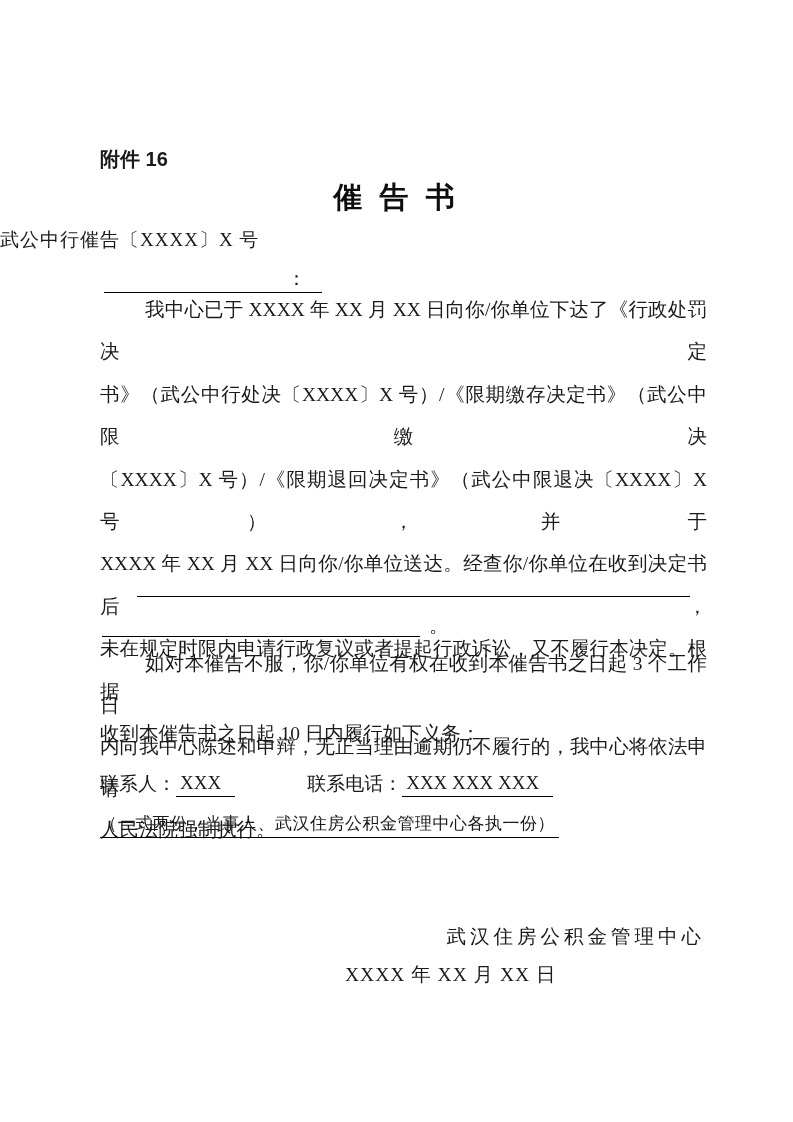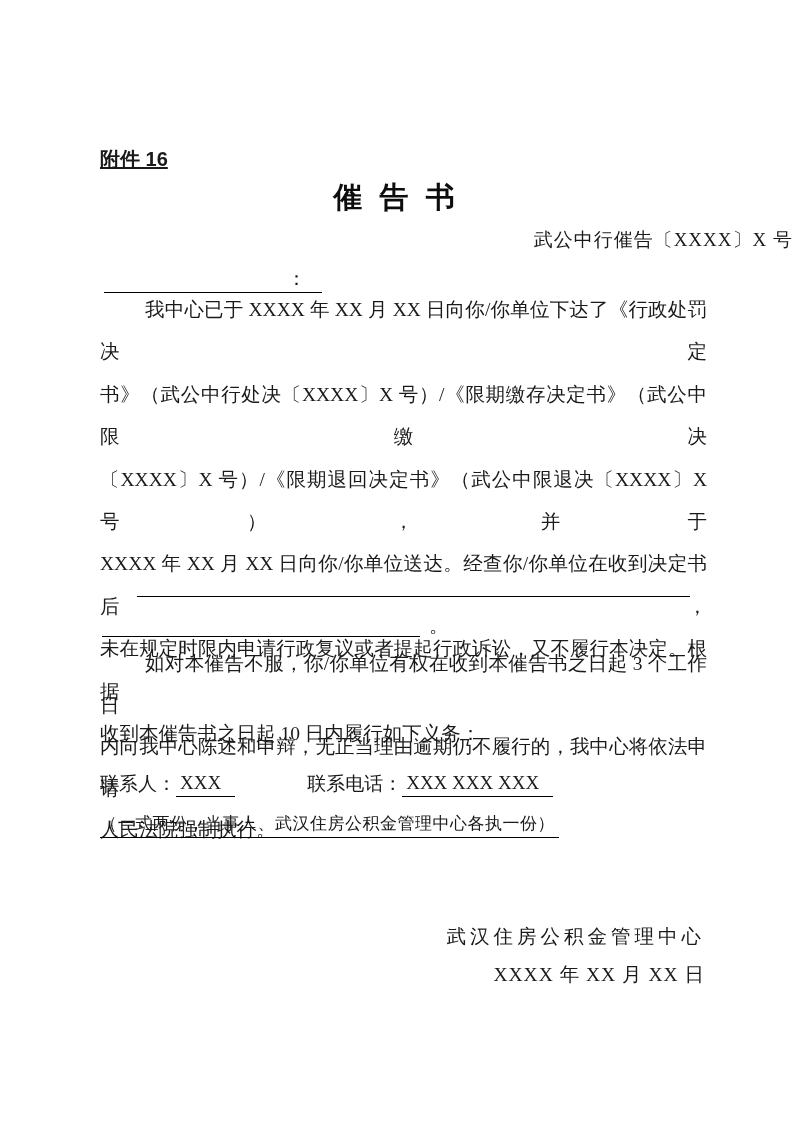--- a/index.html
+++ b/index.html
@@ -12,31 +12,31 @@
     overflow: hidden;
   }
   .page {
     position: absolute; left: 0; top: 0;
     width: 793px; height: 1122px;
     background: #ffffff;
   }
   .attachment {
     position: absolute; left: 100px; top: 146px;
     font-family: "Liberation Sans", "DejaVu Sans", sans-serif;
-    font-weight: bold; font-size: 20px; color: #1a1a1a; text-decoration: underline;
+    font-weight: bold; font-size: 20px; color: #1a1a1a;
   }
   .title {
     position: absolute; left: 0; top: 178px; width: 793px;
     text-align: center;
     font-size: 29px; font-weight: bold; color: #0d0d0d;
     letter-spacing: 5px;
   }
   .doc-number {
     position: absolute; left: 0; top: 227px; width: 793px;
-    text-align: right;
+    text-align: left;
     font-size: 19px; letter-spacing: 1px; color: #1a1a1a;
   }
   .addressee {
     position: absolute; left: 104px; top: 261px;
     width: 218px; height: 32px;
     border-bottom: 1.6px solid #000;
     text-align: right; padding-right: 16px;
     font-size: 19px; line-height: 36px;
   }
   .para {
@@ -84,21 +84,21 @@
     border-bottom: 1.5px solid #000;
     padding-bottom: 4px; padding-right: 4px; text-align: right;
   }
   .sig-org {
     position: absolute; left: 345px; top: 923px; width: 360px;
     text-align: right;
     font-size: 19.5px; letter-spacing: 4px; color: #1a1a1a;
   }
   .sig-date {
     position: absolute; left: 345px; top: 961px; width: 360px;
-    text-align: right;
+    text-align: left;
     font-size: 19.5px; letter-spacing: 1px; color: #1a1a1a;
   }
 </style>
 </head>
 <body>
 
 <div class="page">
 
   <div class="attachment">附件 16</div>
 

